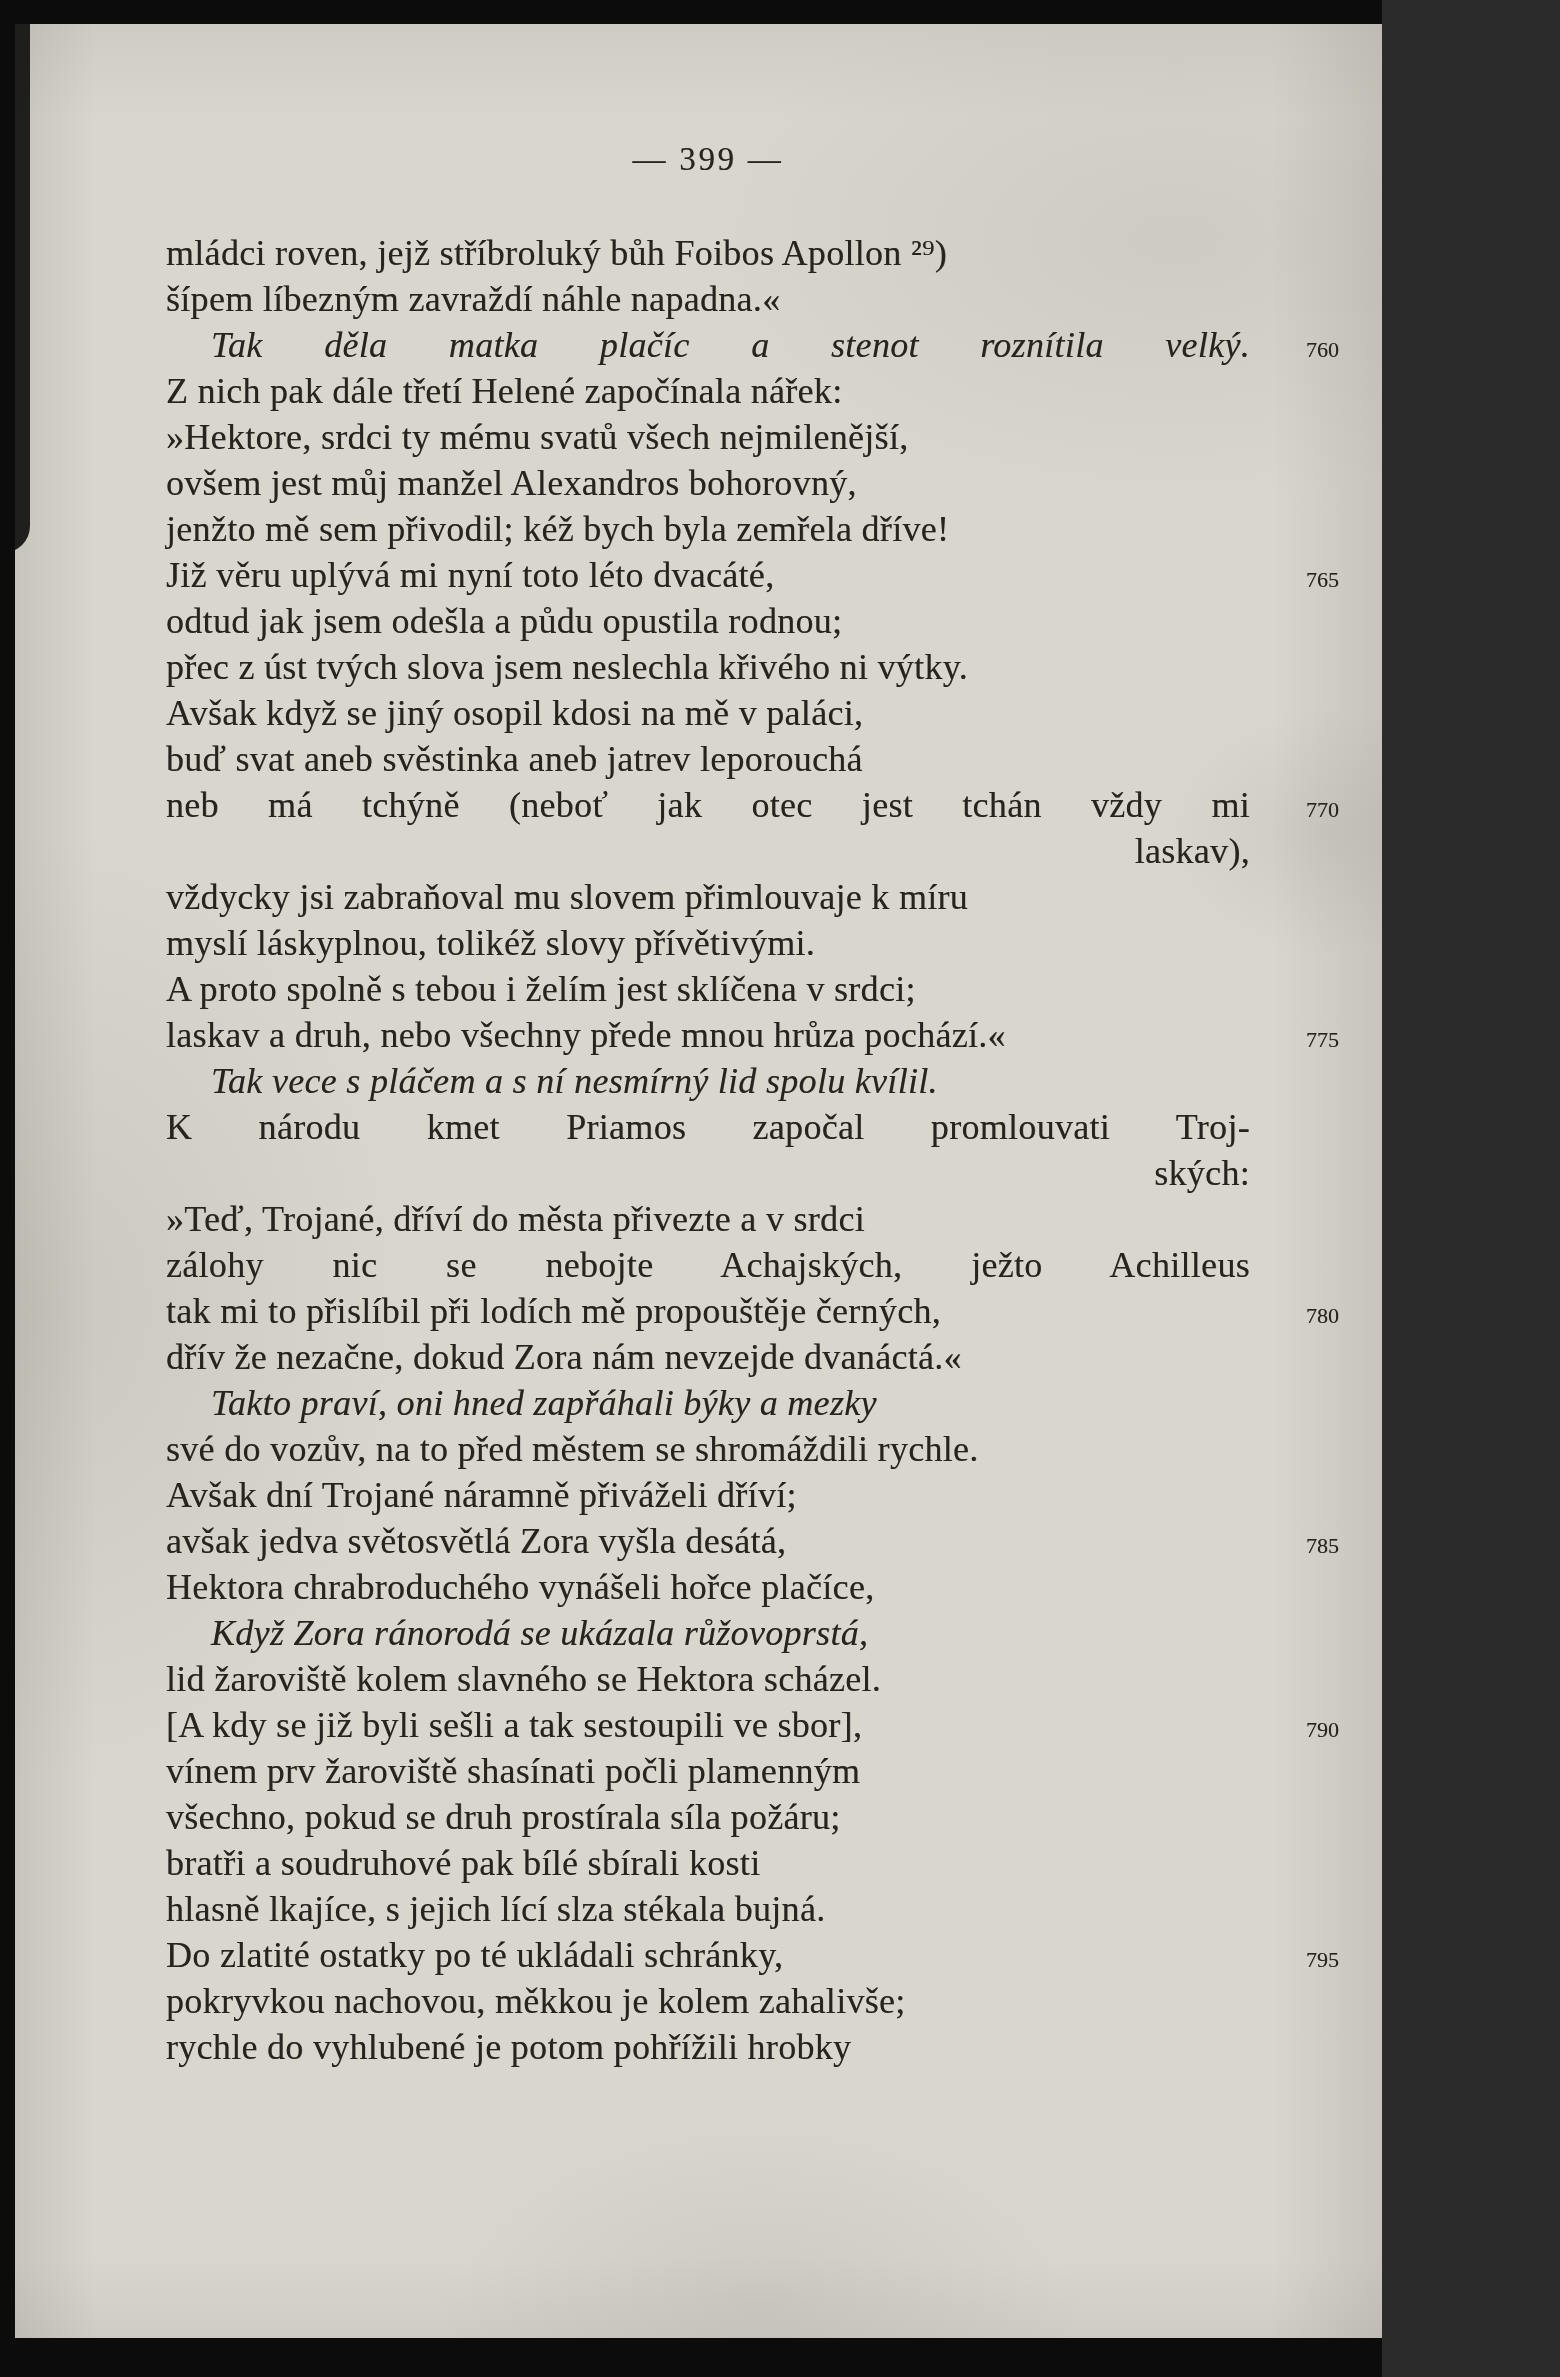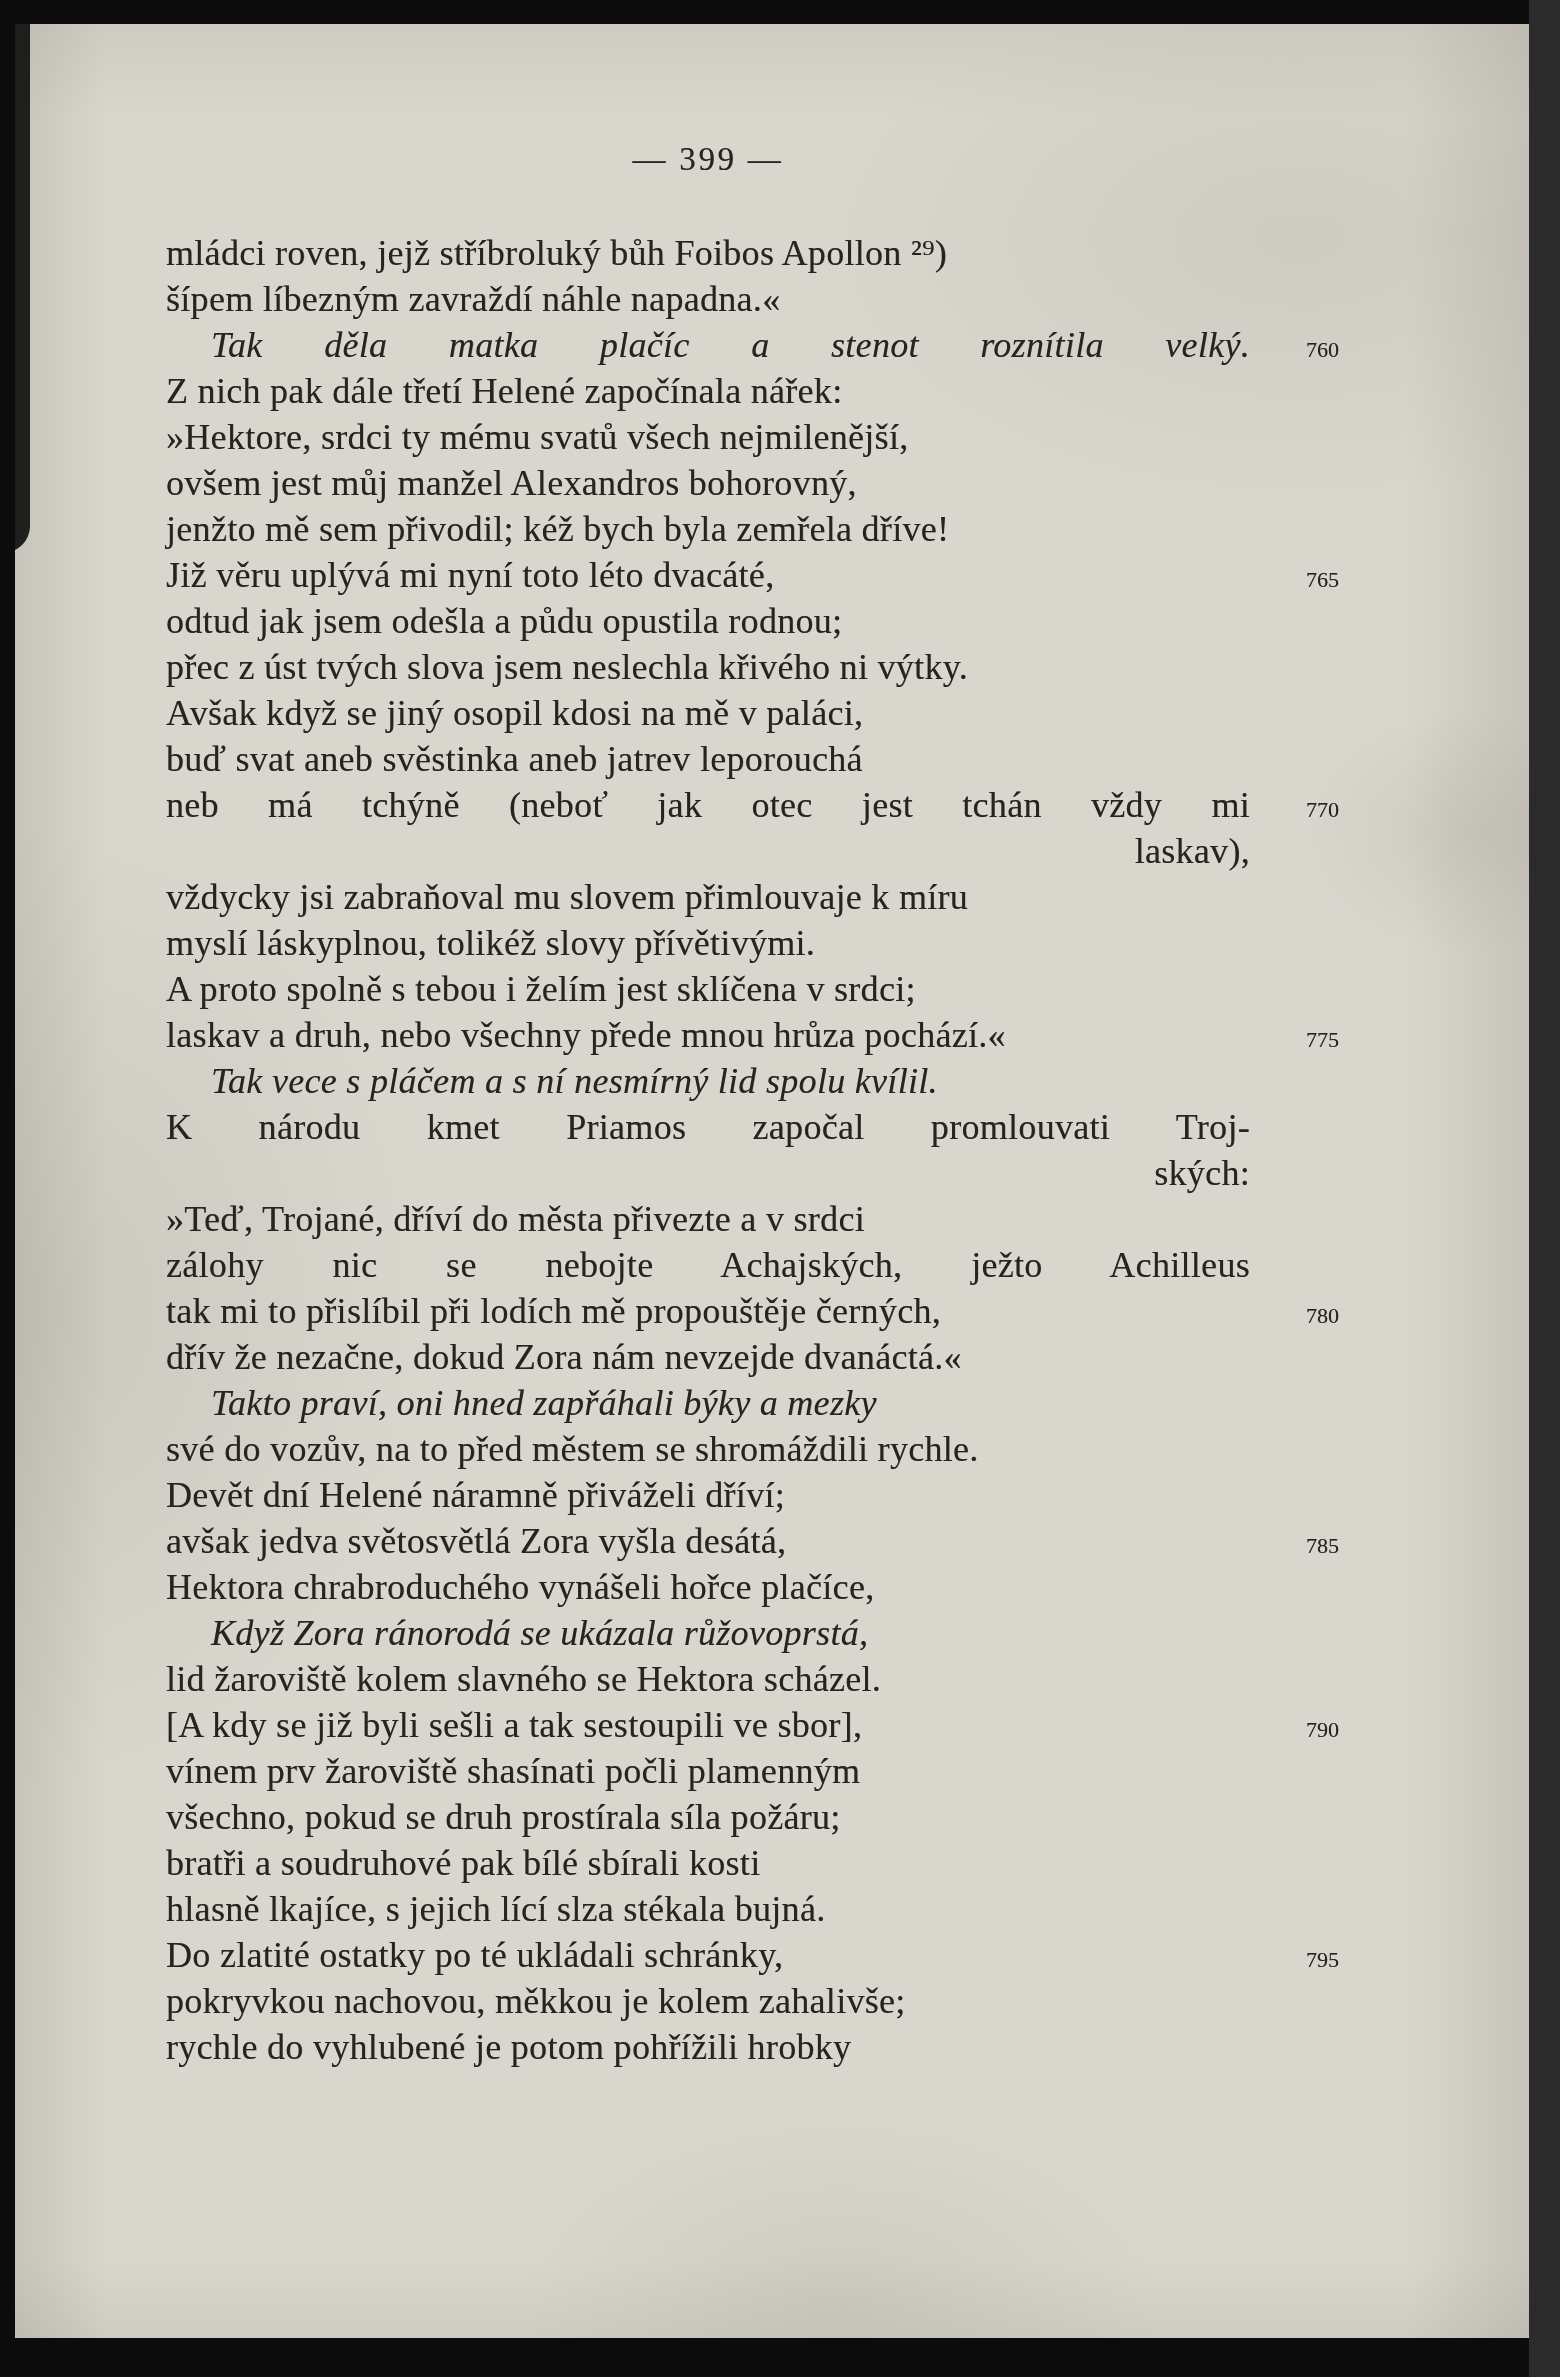--- a/index.html
+++ b/index.html
@@ -1,21 +1,21 @@
 <!DOCTYPE html>
 <html style="--paper: #d9d6ce; --ink: #272420;font-size:14.3px"><head>
 <meta charset="utf-8">
 <style>
   * { margin: 0; padding: 0; box-sizing: border-box; }
   html, body { background: #2b2b2b; }
   body { font-family: "Liberation Serif", "DejaVu Serif", serif; }
 
   .page {
     position: relative;
-    width: 1529px;
+    width: 1382px;
     height: 2377px;
     background: var(--paper, #d9d6ce);
     overflow: hidden;
   }
 
   
   .page::before {
     content: "";
     position: absolute;
     inset: 0;
@@ -187,21 +187,21 @@
         </div>
         <div class="row">
           <div class="line-text indent">Takto praví, oni hned zapřáhali býky a mezky</div>
           <div class="line-num"></div>
         </div>
         <div class="row">
           <div class="line-text">své do vozův, na to před městem se shromáždili rychle.</div>
           <div class="line-num"></div>
         </div>
         <div class="row">
-          <div class="line-text">Devět dní Helené náramně přiváželi dříví;</div>
+          <div class="line-text">Avšak dní Trojané náramně přiváželi dříví;</div>
           <div class="line-num"></div>
         </div>
         <div class="row">
           <div class="line-text">avšak jedva světosvětlá Zora vyšla desátá,</div>
           <div class="line-num">785</div>
         </div>
         <div class="row">
           <div class="line-text">Hektora chrabroduchého vynášeli hořce plačíce,</div>
           <div class="line-num"></div>
         </div>

